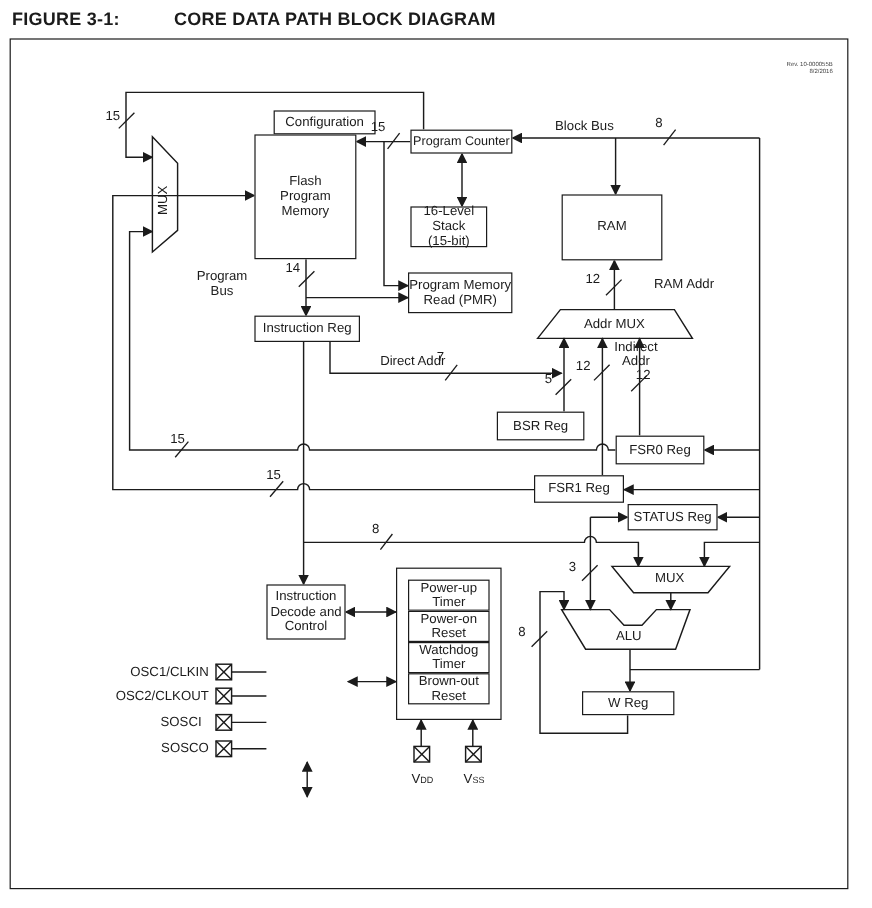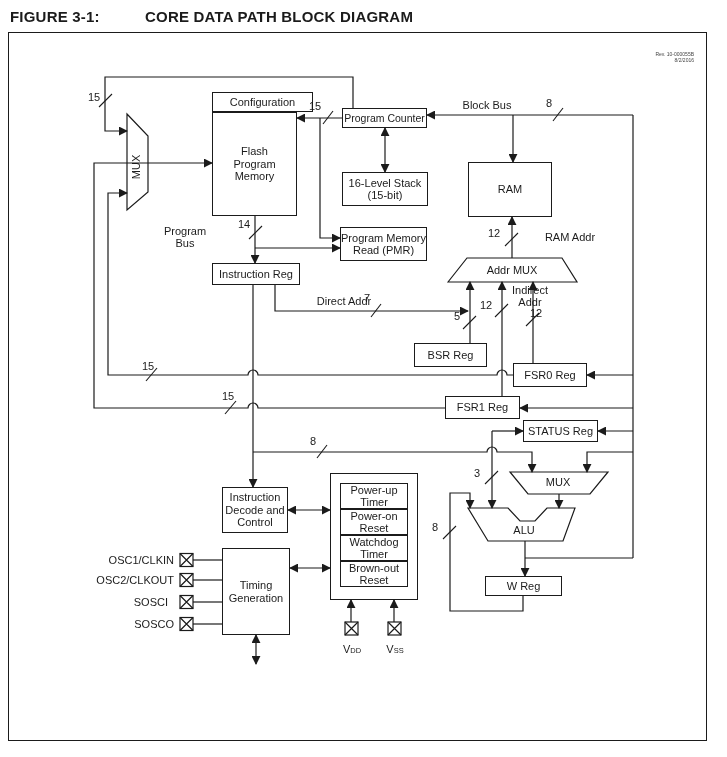--- a/index.html
+++ b/index.html
@@ -134,41 +134,39 @@
           <rect x="345" y="622" width="13" height="13"></rect>
           <path d="M345,622 l13,13 M358,622 l-13,13"></path>
         </g>
       <g>
           <rect x="388" y="622" width="13" height="13"></rect>
           <path d="M388,622 l13,13 M401,622 l-13,13"></path>
         </g>
     </g>
   </svg>
 
-  <div class="blk" style="left:212px;top:92px;width:101px;height:20px;">Configuration</div>
+  <div class="blk" style="left:228px;top:92px;width:85px;height:20px;">Configuration</div>
   <div class="blk" style="left:212px;top:112px;width:85px;height:104px;">Flash
 Program
 Memory</div>
   <div class="blk" style="left:342px;top:108px;width:85px;height:20px;font-size:10.5px;">Program Counter</div>
-  <div class="blk" style="left:342px;top:172px;width:86px;height:34px;">16-Level Stack
+  <div class="blk" style="left:342px;top:172px;width:64px;height:34px;">16-Level Stack
 (15-bit)</div>
   <div class="blk" style="left:340px;top:227px;width:87px;height:34px;">Program Memory
 Read (PMR)</div>
   <div class="blk" style="left:468px;top:162px;width:84px;height:55px;">RAM</div>
   <div class="blk" style="left:212px;top:263px;width:88px;height:22px;">Instruction Reg</div>
   <div class="blk" style="left:414px;top:343px;width:73px;height:24px;">BSR Reg</div>
   <div class="blk" style="left:513px;top:363px;width:74px;height:24px;">FSR0 Reg</div>
   <div class="blk" style="left:445px;top:396px;width:75px;height:23px;">FSR1 Reg</div>
   <div class="blk" style="left:523px;top:420px;width:75px;height:22px;">STATUS Reg</div>
   <div class="blk" style="left:485px;top:576px;width:77px;height:20px;">W Reg</div>
   <div class="blk" style="left:222px;top:487px;width:66px;height:46px;">Instruction
 Decode and
 Control</div>
-  <div class="blk" style="left:222px;top:548px;width:68px;height:87px;">Timing
-Generation</div>
 
   <div class="blk" style="left:330px;top:473px;width:88px;height:127px;"></div>
   <div class="blk" style="left:340px;top:483px;width:68px;height:26px;">Power-up
 Timer</div>
   <div class="blk" style="left:340px;top:509px;width:68px;height:26px;">Power-on
 Reset</div>
   <div class="blk" style="left:340px;top:535px;width:68px;height:26px;">Watchdog
 Timer</div>
   <div class="blk" style="left:340px;top:561px;width:68px;height:26px;">Brown-out
 Reset</div>

